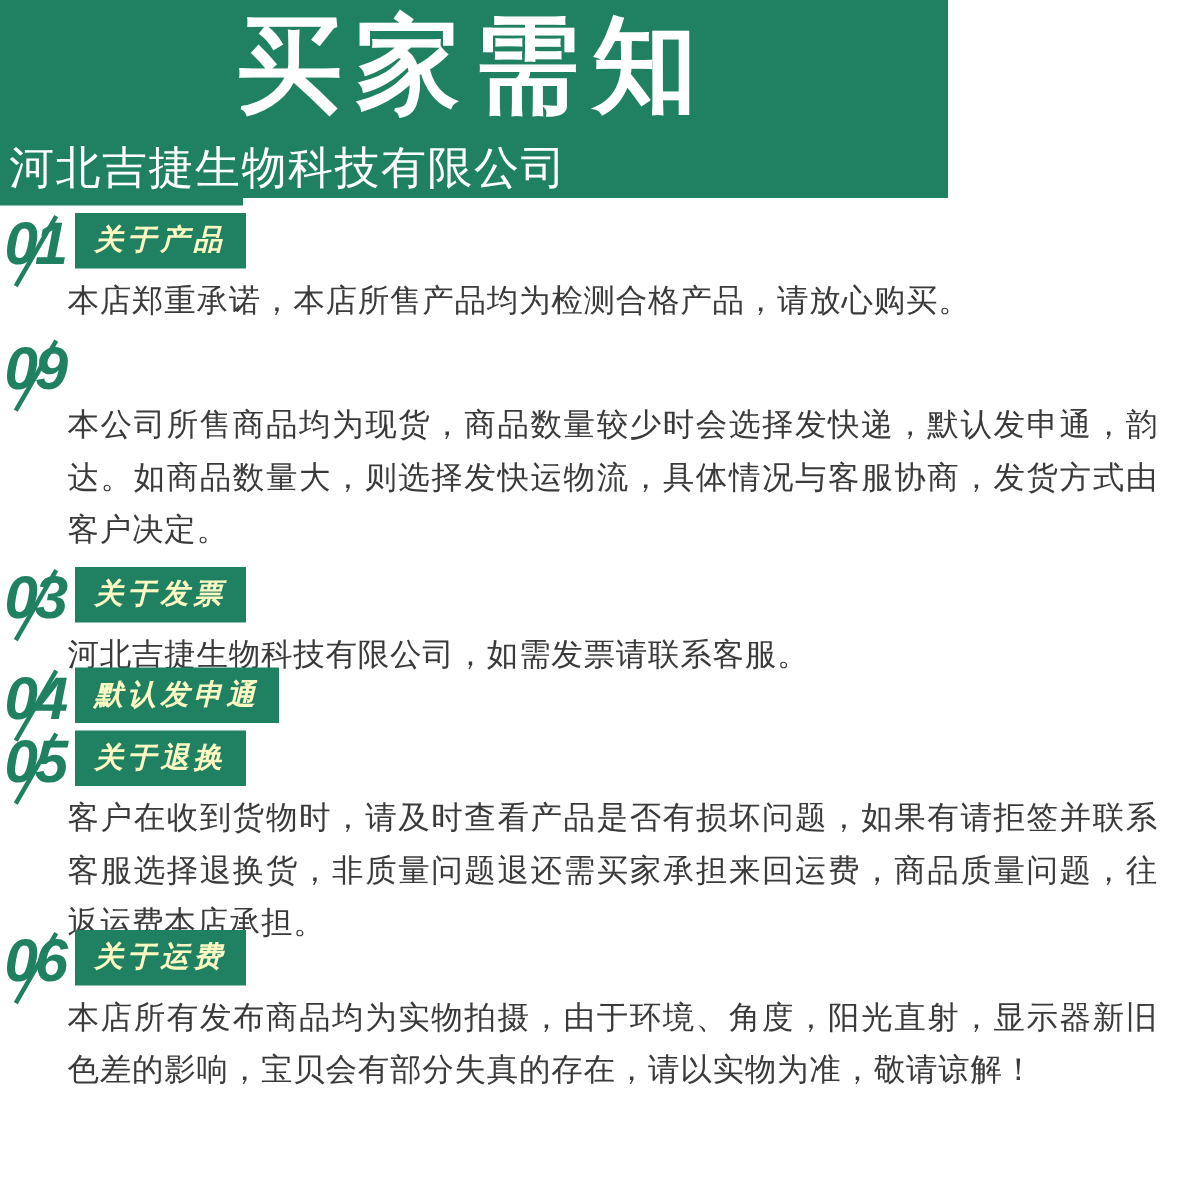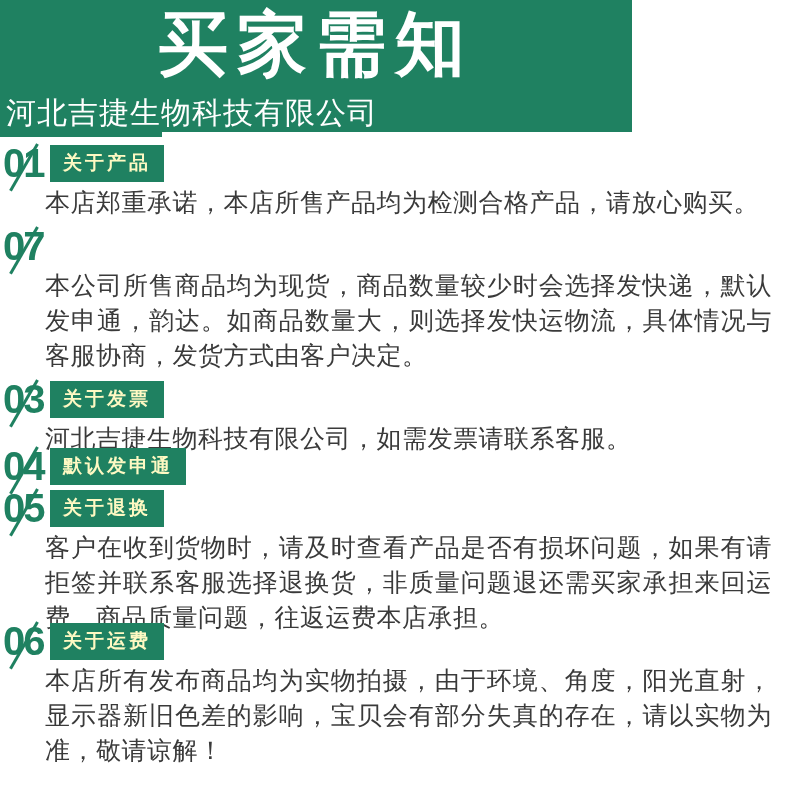--- a/index.html
+++ b/index.html
@@ -38,21 +38,21 @@
     background: var(--green);
   }
   
   .sections { padding: 0; }
   .section { margin-top: 10px; }
   .section:nth-child(4) { margin-top: -6px; }  
   .section:nth-child(6) { margin-top: -10px; } 
   .section-head {
     position: relative;
     height: 32px; margin-bottom: 4px;
-    display: flex; align-items: center;
+    display: flex; align-items: flex-end; font-style: italic;
   }
   .section-num {
     position: relative;
     width: 46px;
     color: var(--green);
     font-size: 40px; font-weight: bold;
     line-height: 32px;
     letter-spacing: -2px;
     padding-left: 3px;
     font-family: "Liberation Sans", "DejaVu Sans", sans-serif;
@@ -72,25 +72,25 @@
     font-size: 19px; font-weight: bold;
     letter-spacing: 3px;
     padding: 5px 13px 6px 13px;
     margin-left: 4px;
     font-family: "Liberation Sans", "DejaVu Sans", sans-serif;
   }
   .section-body {
     margin: 0;
     padding: 2px 28px 0 45px;
     color: var(--ink);
-    font-size: 25px;
+    font-size: 21px;
     line-height: 35px;
     text-align: justify;
     letter-spacing: 0.5px;
-    font-family: Liberation Sans, sans-serif;
+    font-family: Liberation Mono, monospace;
   }
 </style>
 </head>
 <body>
 
 <header class="banner">
   <div class="banner-title">买家需知</div>
   <div class="banner-company">河北吉捷生物科技有限公司</div>
 </header>
 <div class="banner-underline"></div>
@@ -103,21 +103,21 @@
         <span class="num-slash"></span>
       </div>
       <span class="section-badge">关于产品</span>
     </div>
     <p class="section-body">本店郑重承诺，本店所售产品均为检测合格产品，请放心购买。</p>
   </section>
 
   <section class="section">
     <div class="section-head">
       <div class="section-num">
-        <span>07</span>
+        <span>09</span>
         <span class="num-slash"></span>
       </div>
     </div>
     <p class="section-body">本公司所售商品均为现货，商品数量较少时会选择发快递，默认发申通，韵达。如商品数量大，则选择发快运物流，具体情况与客服协商，发货方式由客户决定。</p>
   </section>
 
   <section class="section">
     <div class="section-head">
       <div class="section-num">
         <span>03</span>

